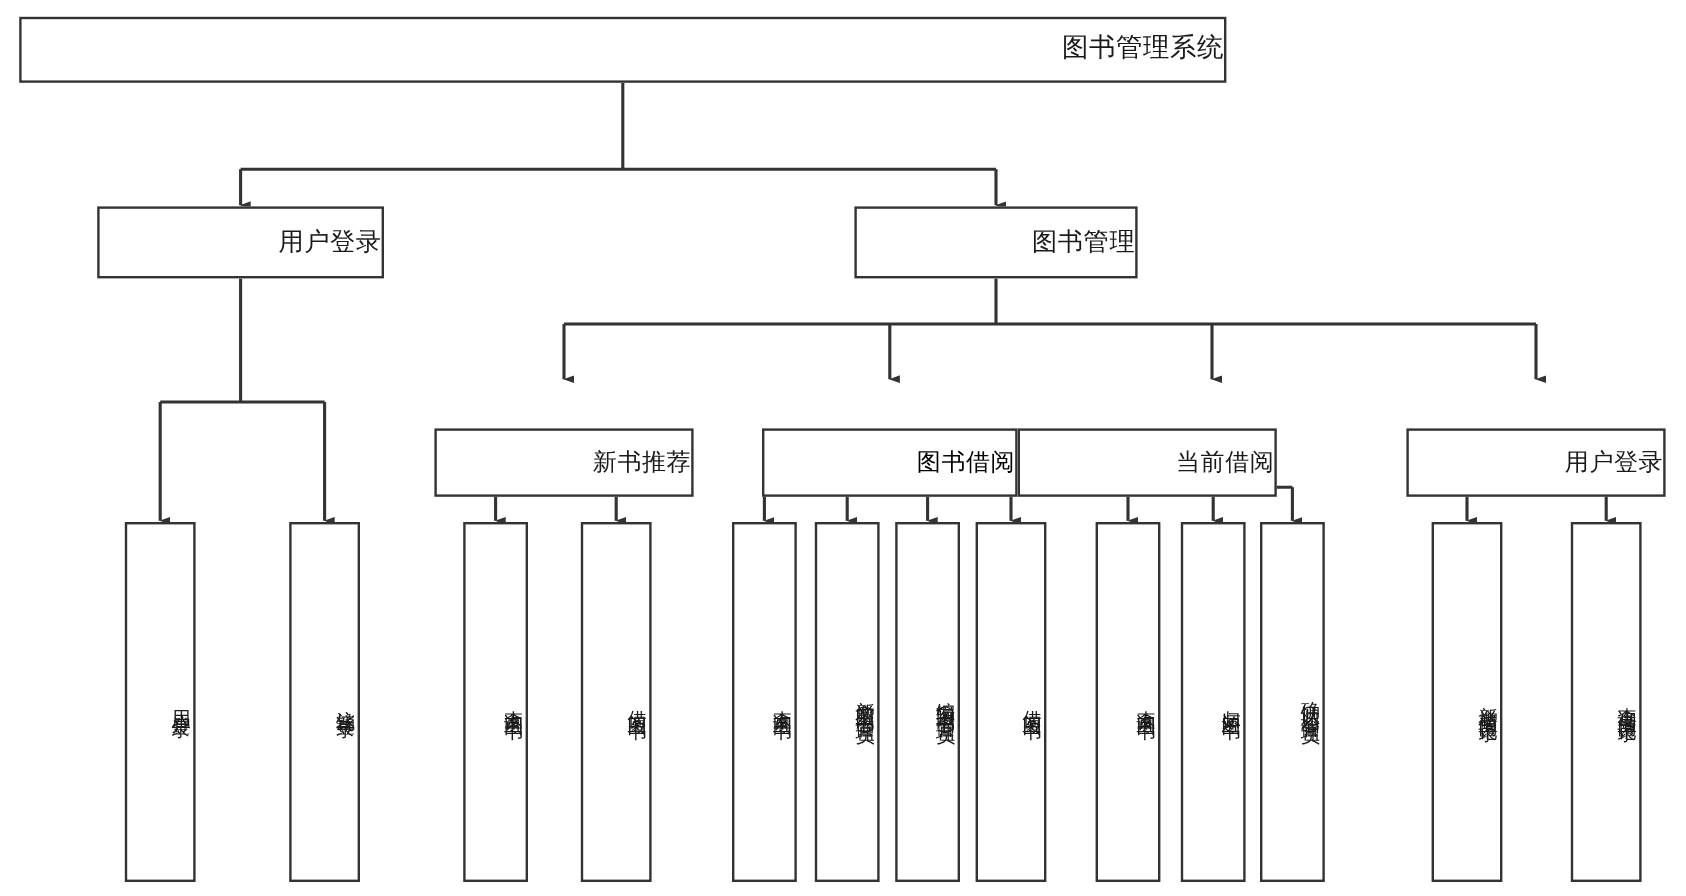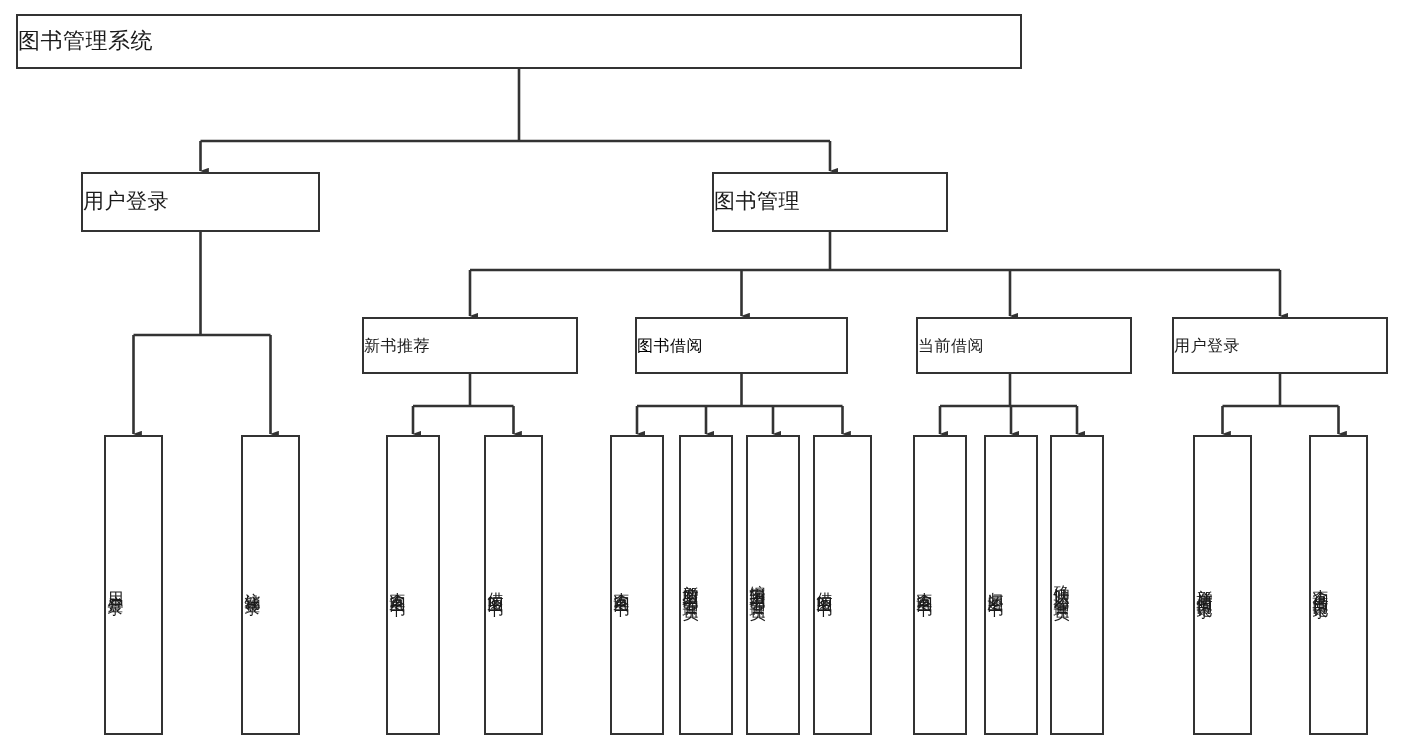--- a/index.html
+++ b/index.html
@@ -25,31 +25,32 @@
     height: 747px;
     pointer-events: none;
   }
   .node {
     position: absolute;
     box-sizing: border-box;
     background: #ffffff;
     border: 2px solid #333333;
     display: flex;
     align-items: center;
-    justify-content: flex-start;
+    justify-content: flex-end;
     color: #1a1a1a;
   }
   .node.level-0 {
     font-size: 22px;
   }
   .node.level-1 {
     font-size: 21px;
   }
   .node.level-2 {
-    font-size: 16px;
+    font-size: 20px;
+    margin-top: 40px;
   }
   .node-label {
     line-height: 1.22;
     letter-spacing: 0.5px;
     white-space: nowrap;
   }
   .node.vertical .node-label {
     writing-mode: vertical-rl;
     text-orientation: upright;
     letter-spacing: 3px;
@@ -119,21 +120,21 @@
       </div>
       <div class="node level-1" style="left: 712px; top: 172px; width: 236px; height: 60px; border-color: rgb(51, 51, 51); background: rgb(255, 255, 255); color: rgb(26, 26, 26);">
         <span class="node-label">图书管理</span>
       </div>
       <div class="node level-2" style="left: 362px; top: 317px; width: 216px; height: 57px; border-color: rgb(51, 51, 51); background: rgb(255, 255, 255); color: rgb(26, 26, 26);">
         <span class="node-label">新书推荐</span>
       </div>
       <div class="node level-2" style="left: 635px; top: 317px; width: 213px; height: 57px; border-color: rgb(51, 51, 51); background: rgb(255, 255, 255); color: #000000;">
         <span class="node-label">图书借阅</span>
       </div>
-      <div class="node level-2" style="left: 916px; top: 317px; width: 216px; height: 57px; border-color: rgb(51, 51, 51); background: rgb(255, 255, 255); color: rgb(26, 26, 26);">
+      <div class="node level-2" style="left: 848px; top: 317px; width: 216px; height: 57px; border-color: rgb(51, 51, 51); background: rgb(255, 255, 255); color: rgb(26, 26, 26);">
         <span class="node-label">当前借阅</span>
       </div>
       <div class="node level-2" style="left: 1172px; top: 317px; width: 216px; height: 57px; border-color: rgb(51, 51, 51); background: rgb(255, 255, 255); color: rgb(26, 26, 26);">
         <span class="node-label">用户登录</span>
       </div>
       <div class="node level-3 vertical" style="left: 104px; top: 435px; width: 59px; height: 300px; border-color: rgb(51, 51, 51); background: rgb(255, 255, 255); color: rgb(26, 26, 26);">
         <span class="node-label">用户登录</span>
       </div>
       <div class="node level-3 vertical" style="left: 241px; top: 435px; width: 59px; height: 300px; border-color: rgb(51, 51, 51); background: rgb(255, 255, 255); color: rgb(26, 26, 26);">
         <span class="node-label">注销登录</span>

